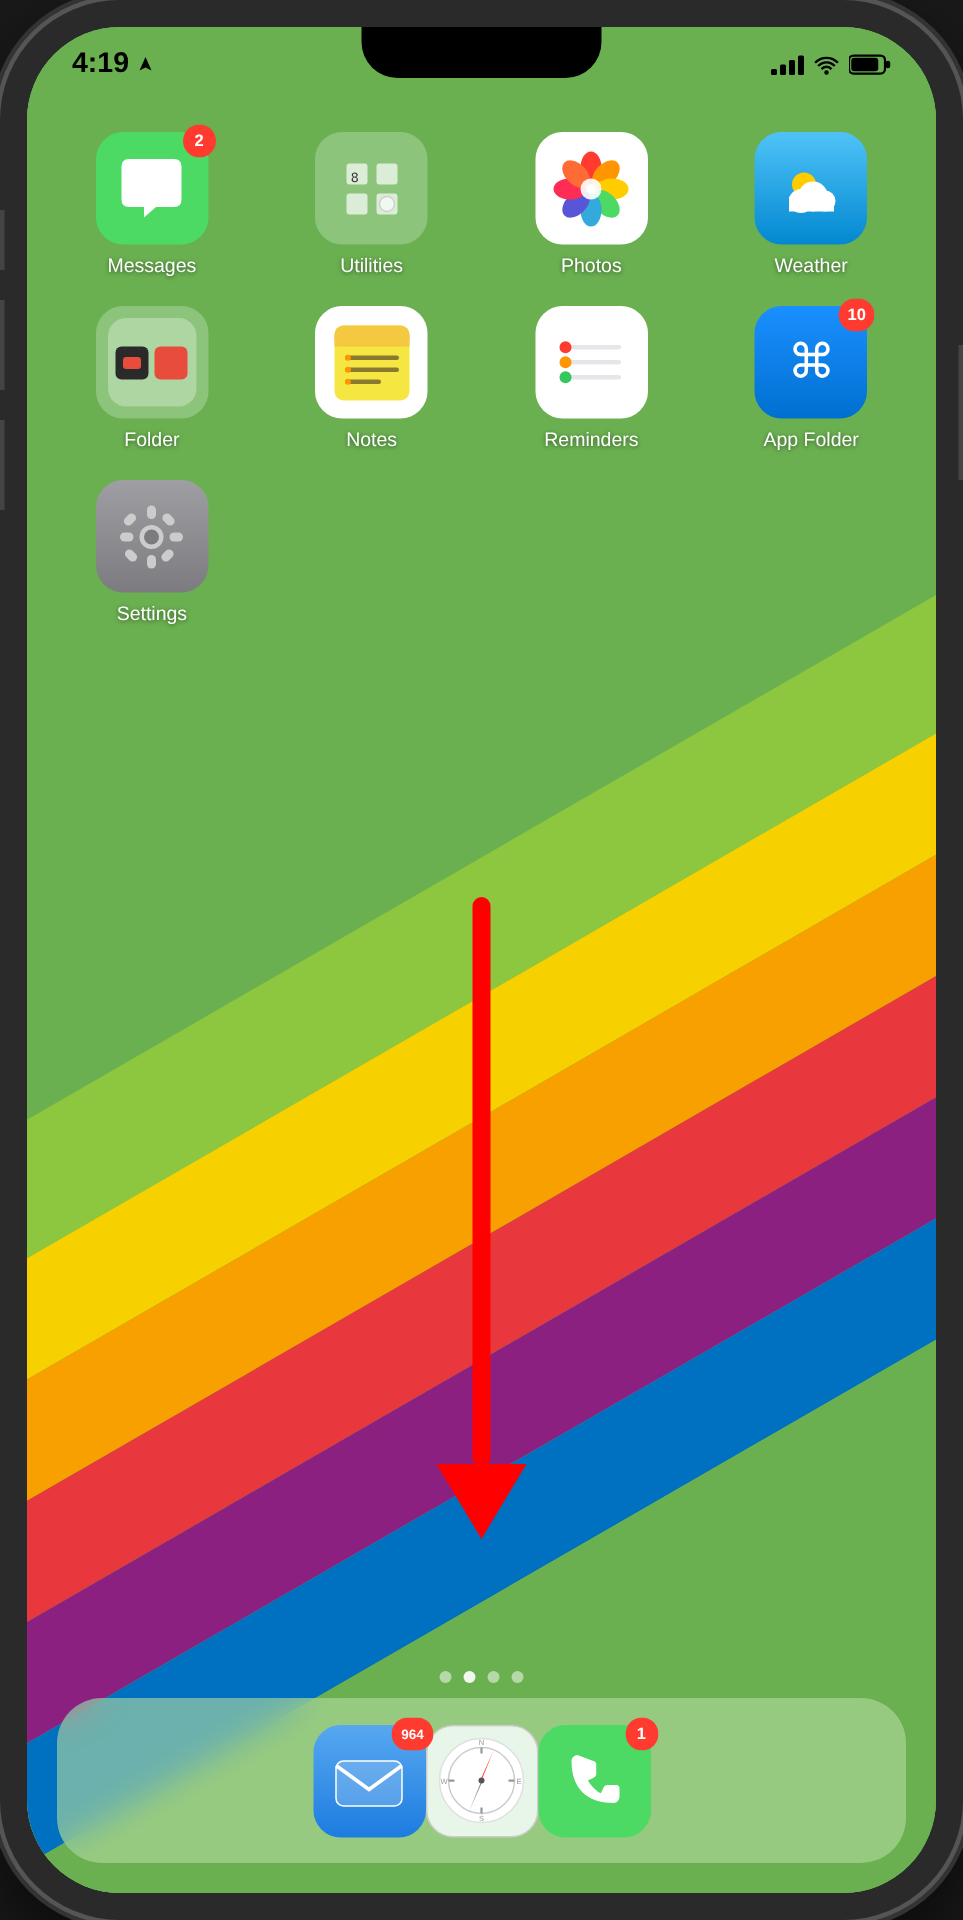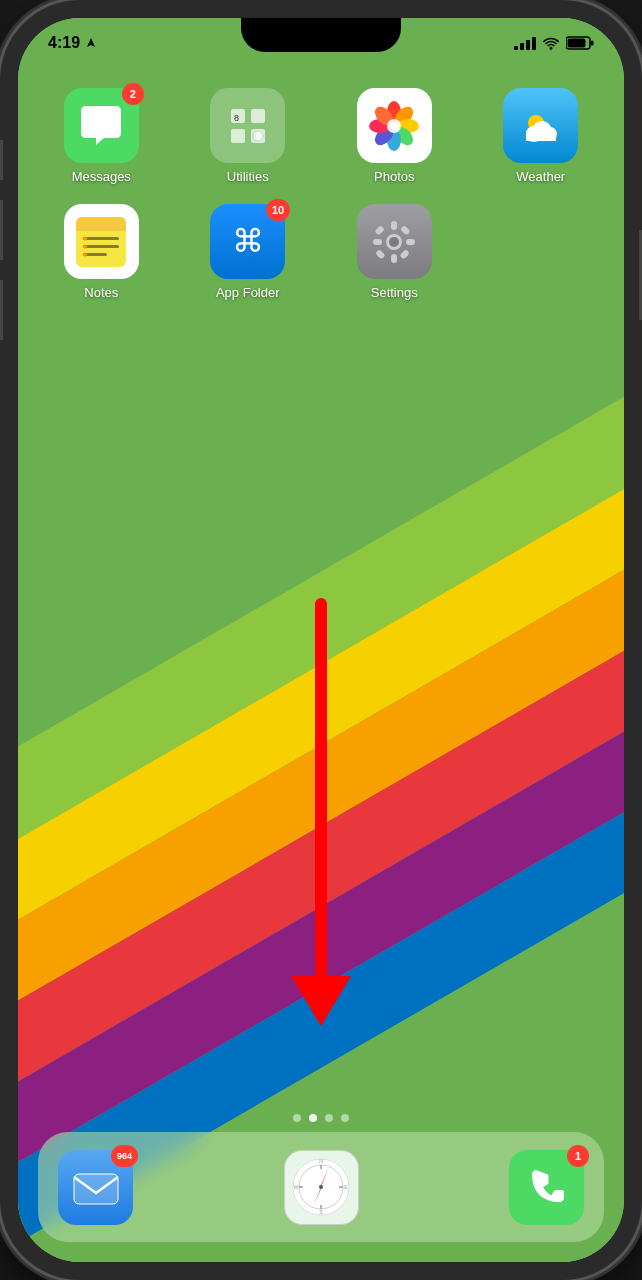--- a/index.html
+++ b/index.html
@@ -50,21 +50,21 @@
       height: 50px;
       display: flex;
       align-items: center;
       justify-content: space-between;
       padding: 0 30px;
       z-index: 100;
     }
 
     .status-time {
       color: #000;
-      font-size: 16px;
+      font-size: 19px;
       font-weight: 600;
     }
 
     .status-icons {
       display: flex;
       align-items: center;
       gap: 6px;
     }
 
     .notch {
@@ -192,21 +192,21 @@
     .dock {
       position: absolute;
       bottom: 20px;
       left: 20px;
       right: 20px;
       height: 110px;
       background: rgba(180, 220, 160, 0.6);
       border-radius: 30px;
       display: flex;
       align-items: center;
-      justify-content: space-between;
+      justify-content: center;
       padding: 0 20px;
       z-index: 10;
       backdrop-filter: blur(10px);
     }
 
     
     .page-dots {
       position: absolute;
       bottom: 140px;
       left: 0;
@@ -407,20 +407,35 @@
               <circle cx="26" cy="30" r="10" fill="white"></circle>
               <circle cx="18" cy="33" r="8" fill="white"></circle>
               <circle cx="34" cy="33" r="7" fill="white"></circle>
               <rect x="10" y="30" width="30" height="10" fill="white"></rect>
             </svg>
           </div>
         </div>
         <span class="app-label">Weather</span>
       </div>
 
+      <div class="app-item">
+        <div class="app-icon-wrap">
+          <div class="app-icon icon-folder" style="padding:8px;">
+            <div style="background:rgba(255,255,255,0.3);border-radius:12px;width:100%;height:100%;display:flex;align-items:center;justify-content:center;">
+              <div style="display:grid;grid-template-columns:1fr 1fr;gap:4px;padding:6px;">
+                <div style="background:#2a2a2a;border-radius:4px;width:22px;height:22px;display:flex;align-items:center;justify-content:center;">
+                  <div style="background:#e74c3c;width:12px;height:8px;border-radius:2px;"></div>
+                </div>
+                <div style="background:#e74c3c;border-radius:4px;width:22px;height:22px;"></div>
+              </div>
+            </div>
+          </div>
+        </div>
+        <span class="app-label">Folder</span>
+      </div>
 
       <div class="app-item">
         <div class="app-icon-wrap">
           <div class="app-icon icon-notes">
             <svg width="60" height="60" viewBox="0 0 60 60">
               <rect x="5" y="5" width="50" height="50" rx="6" fill="#f5e642"></rect>
               <rect x="5" y="5" width="50" height="14" rx="6" fill="#f5c842"></rect>
               <rect x="5" y="12" width="50" height="7" fill="#f5c842"></rect>
               <rect x="12" y="25" width="36" height="3" rx="1.5" fill="#8a7a30"></rect>
               <rect x="12" y="33" width="36" height="3" rx="1.5" fill="#8a7a30"></rect>
@@ -428,20 +443,38 @@
 
               <circle cx="14" cy="26.5" r="2" fill="#ff9500"></circle>
               <circle cx="14" cy="34.5" r="2" fill="#ff9500"></circle>
               <circle cx="14" cy="42.5" r="2" fill="#ff9500"></circle>
             </svg>
           </div>
         </div>
         <span class="app-label">Notes</span>
       </div>
 
+      <div class="app-item">
+        <div class="app-icon-wrap">
+          <div class="app-icon icon-reminders">
+            <svg width="60" height="60" viewBox="0 0 60 60">
+              <rect width="60" height="60" rx="12" fill="white"></rect>
+
+              <rect x="10" y="18" width="40" height="3" rx="1.5" fill="#e5e5ea"></rect>
+              <rect x="10" y="28" width="40" height="3" rx="1.5" fill="#e5e5ea"></rect>
+              <rect x="10" y="38" width="40" height="3" rx="1.5" fill="#e5e5ea"></rect>
+
+              <circle cx="13" cy="19.5" r="4" fill="#ff3b30"></circle>
+              <circle cx="13" cy="29.5" r="4" fill="#ff9500"></circle>
+              <circle cx="13" cy="39.5" r="4" fill="#34c759"></circle>
+            </svg>
+          </div>
+        </div>
+        <span class="app-label">Reminders</span>
+      </div>
 
       <div class="app-item">
         <div class="app-icon-wrap">
           <div class="app-icon icon-appstore">
             <svg width="50" height="50" viewBox="0 0 50 50">
               <text x="25" y="35" text-anchor="middle" font-size="32" fill="white" font-family="sans-serif">⌘</text>
             </svg>
           </div>
           <div class="badge">10</div>
         </div>

